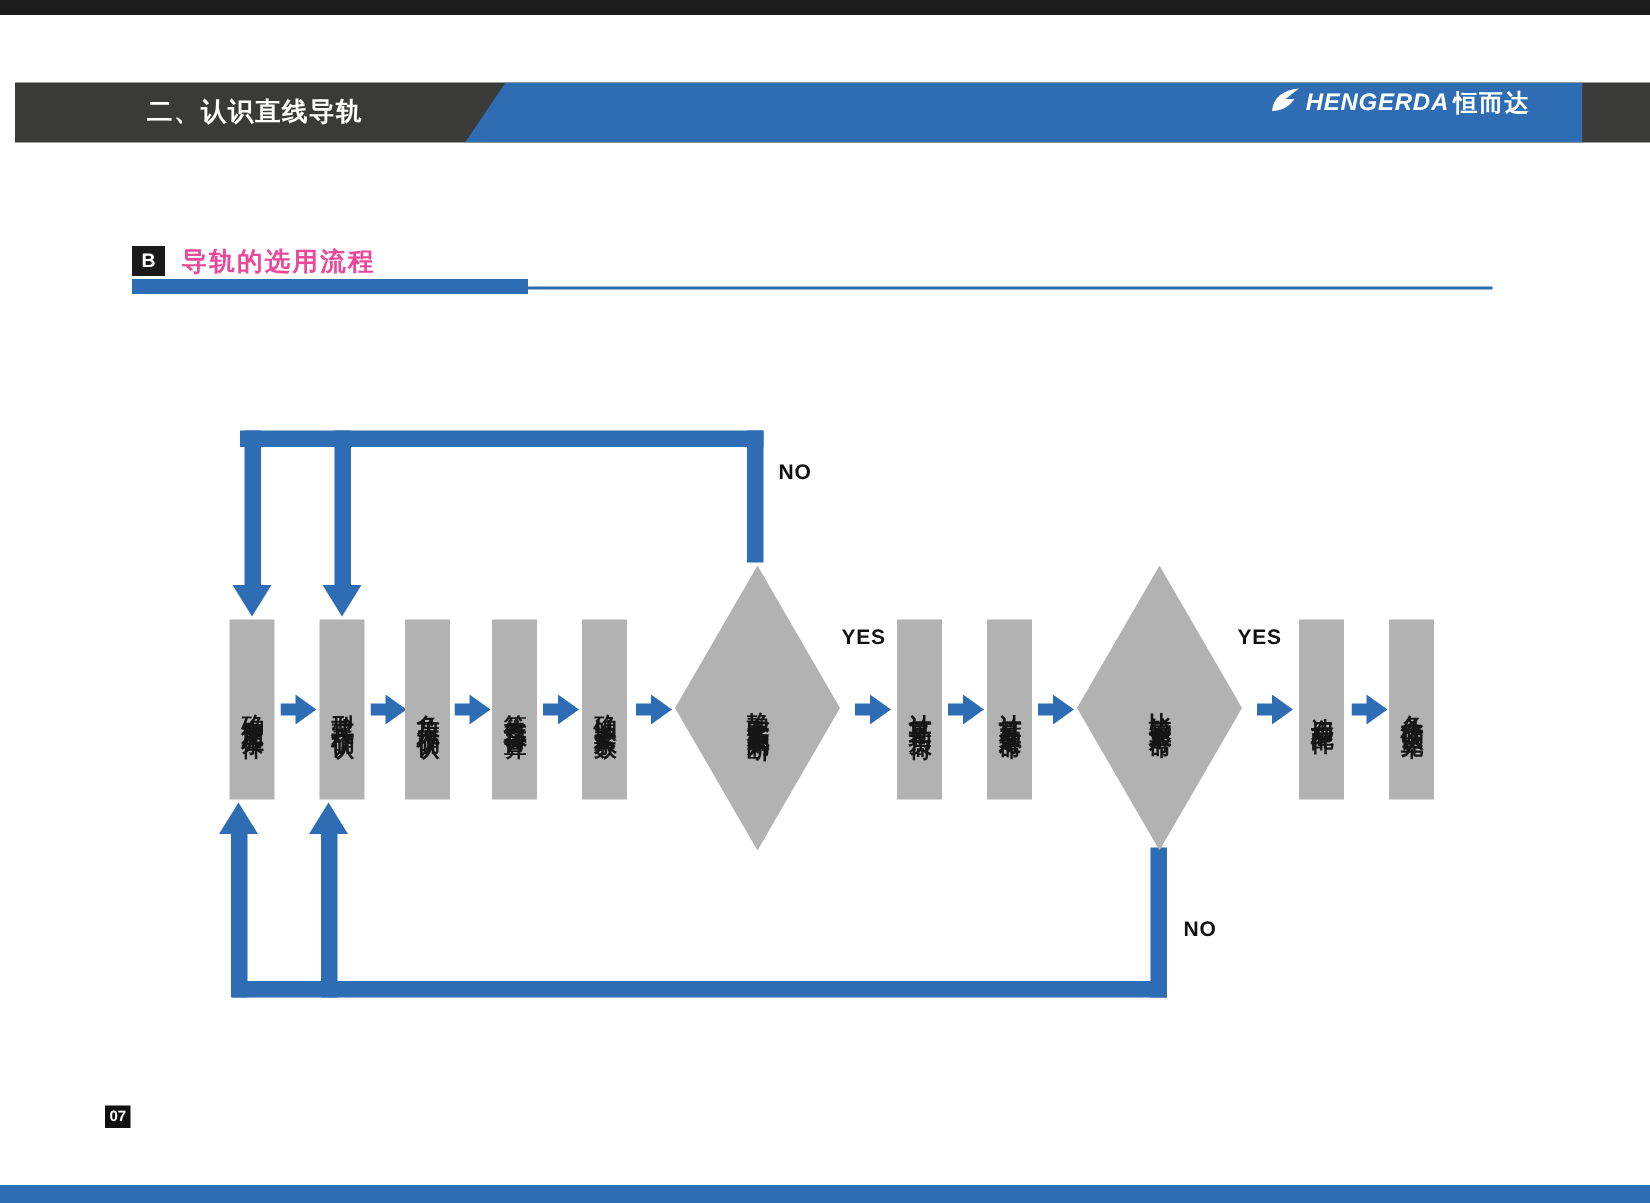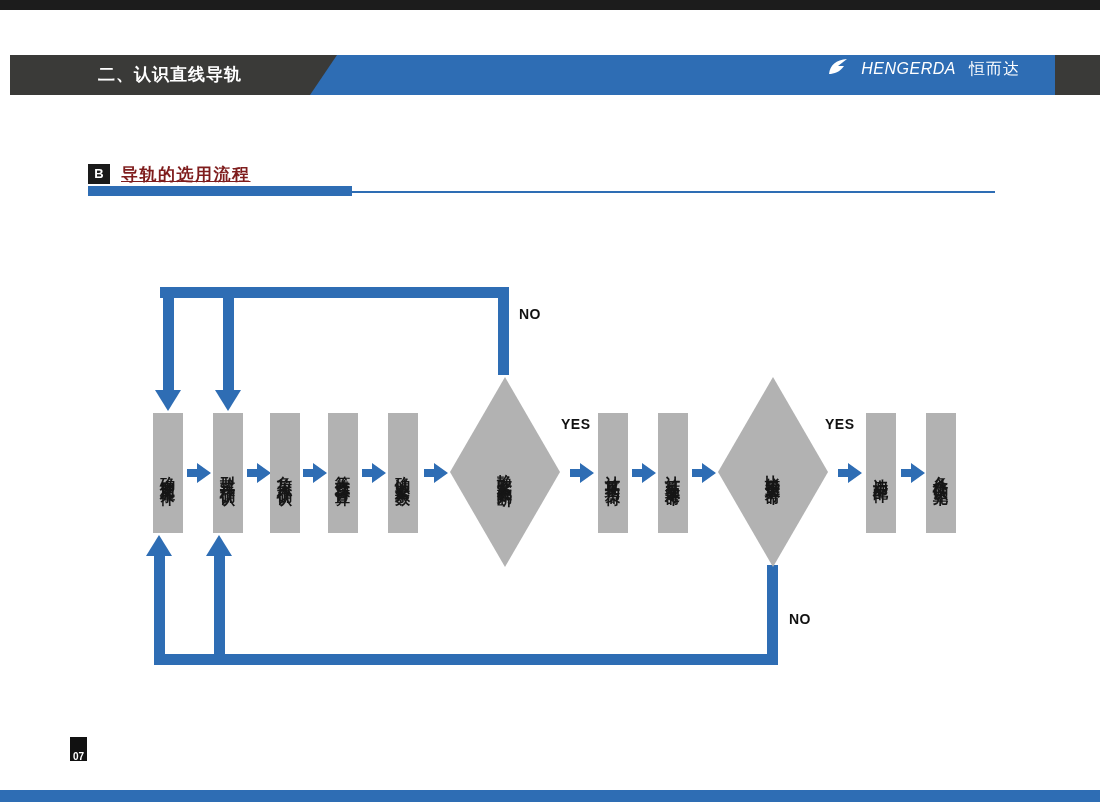--- a/index.html
+++ b/index.html
@@ -10,29 +10,29 @@
   
   .topbar { position:absolute; top:0; left:0; width:100%; height:10px; background:#1c1c1c; }
   .bottombar { position:absolute; bottom:0; left:0; width:100%; height:12px; background:#2e6db4; }
 
   
   .header { position:absolute; top:55px; left:10px; width:100%; height:40px; background:#3a3a38; }
   .header-blue { position:absolute; top:0; left:0; width:100%; height:100%; background:#2e6db4;
                  clip-path:polygon(327px 0, 1045px 0, 1045px 100%, 300px 100%); }
   .header-title { position:absolute; left:88px; top:0; height:40px; line-height:40px;
                   color:#ffffff; font-size:17px; font-weight:bold; letter-spacing:1px; }
-  .logo { position:absolute; right:90px; top:0; height:28px; display:flex; align-items:center; gap:13px;
-          color:#ffffff; font-weight:normal; font-style:italic; font-size:16px; letter-spacing:.5px; }
+  .logo { position:absolute; right:90px; top:0; height:28px; display:flex; align-items:center; gap:3px;
+          color:#ffffff; font-weight:bold; font-style:italic; font-size:16px; letter-spacing:.5px; }
   .logo .cn { font-style:normal; letter-spacing:1px; }
 
   
   .badge { position:absolute; left:88px; top:164px; width:22px; height:20px; background:#1a1a1a;
            color:#ffffff; font-size:13px; font-weight:bold; text-align:center; line-height:20px; }
   .sec-title { position:absolute; left:121px; top:163px; font-size:17px; font-weight:bold;
-               color:#7f1d1d; letter-spacing:1.5px;text-decoration:underline; }
+               color:#ec4899; letter-spacing:1.5px; }
   .rule-thin  { position:absolute; left:88px; top:191px; width:907px; height:2px; background:#2e6db4; }
   .rule-thick { position:absolute; left:88px; top:186px; width:264px; height:10px; background:#2e6db4; }
 
   
   .fbox { position:absolute; top:413px; width:30px; height:120px; background:#b2b2b2;
           display:flex; align-items:center; justify-content:center; z-index:3; }
   .fbox span, .fdiamond span {
           writing-mode:vertical-rl; text-orientation:upright; font-size:15px; font-weight:600;
           color:#161616; letter-spacing:3px; line-height:1; }
   .fdiamond { position:absolute; top:377px; width:110px; height:190px; background:#b2b2b2;
@@ -49,21 +49,21 @@
               border-left:13px solid transparent; border-right:13px solid transparent;
               border-top:21px solid #2e6db4; }
   .arr-up   { position:absolute; width:0; height:0; z-index:2;
               border-left:13px solid transparent; border-right:13px solid transparent;
               border-bottom:21px solid #2e6db4; }
 
   .lbl { position:absolute; font-size:14px; font-weight:bold; color:#111111; z-index:4; letter-spacing:.5px; }
 
   
   .pagenum { position:absolute; left:70px; top:737px; min-width:17px; height:15px; background:#111111;
-             color:#ffffff; font-size:10px; font-weight:bold; text-align:center; line-height:15px; padding:12px 2px; }
+             color:#ffffff; font-size:10px; font-weight:bold; text-align:center; line-height:15px; padding:0 2px; }
 </style>
 </head>
 <body>
 
 <div class="page">
 
   <div class="topbar"></div>
 
   <div class="header">
     <div class="header-blue"></div>

